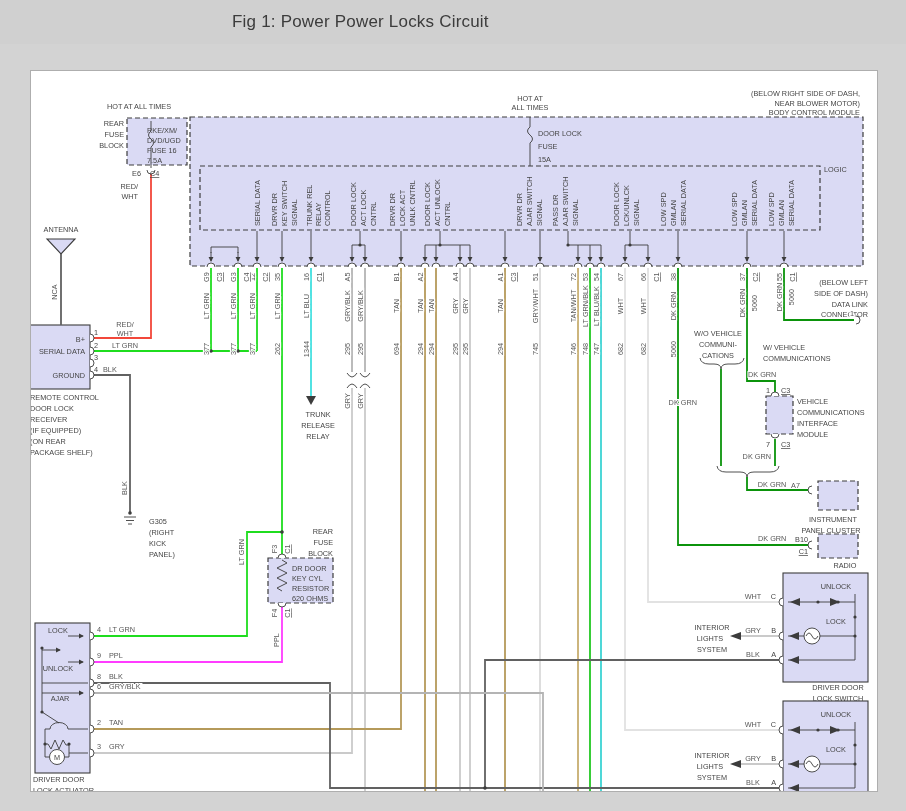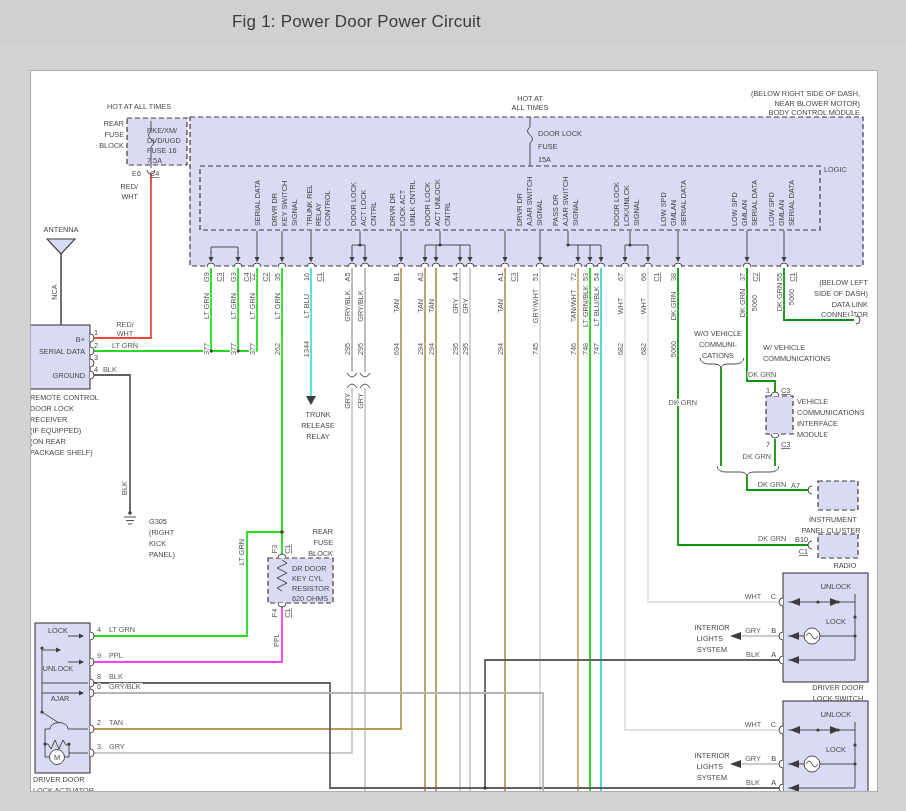--- a/index.html
+++ b/index.html
@@ -19,21 +19,21 @@
   .red{stroke:#f2473a}.tan{stroke:#b59a5a}.tnw{stroke:#c7ad6f}.gry{stroke:#cacaca}
   .gyb{stroke:#b4b4b4}.gyw{stroke:#dadada}.wht{stroke:#e2e2e2}.blkw{stroke:#616161}
   .gnb{stroke:#22c822}.blb{stroke:#3bd3d3}
   .dot{fill:#3c3c3c;stroke:none}
   .arrfill{fill:#3c3c3c;stroke:none}
 </style>
 </head>
 <body>
 
 <div class="titlebar">
-  <span>Fig 1: Power Door Power Circuit</span>
+  <span>Fig 1: Power Power Locks Circuit</span>
 </div>
 
 <div class="panel">
 <svg viewBox="31 71 846 720" width="846" height="720">
   <defs>
     <marker id="arr" markerWidth="8" markerHeight="8" refX="5" refY="3" orient="auto">
       <path d="M0,0 L6,3 L0,6 Z" fill="#3c3c3c"></path>
     </marker>
   </defs>
 

